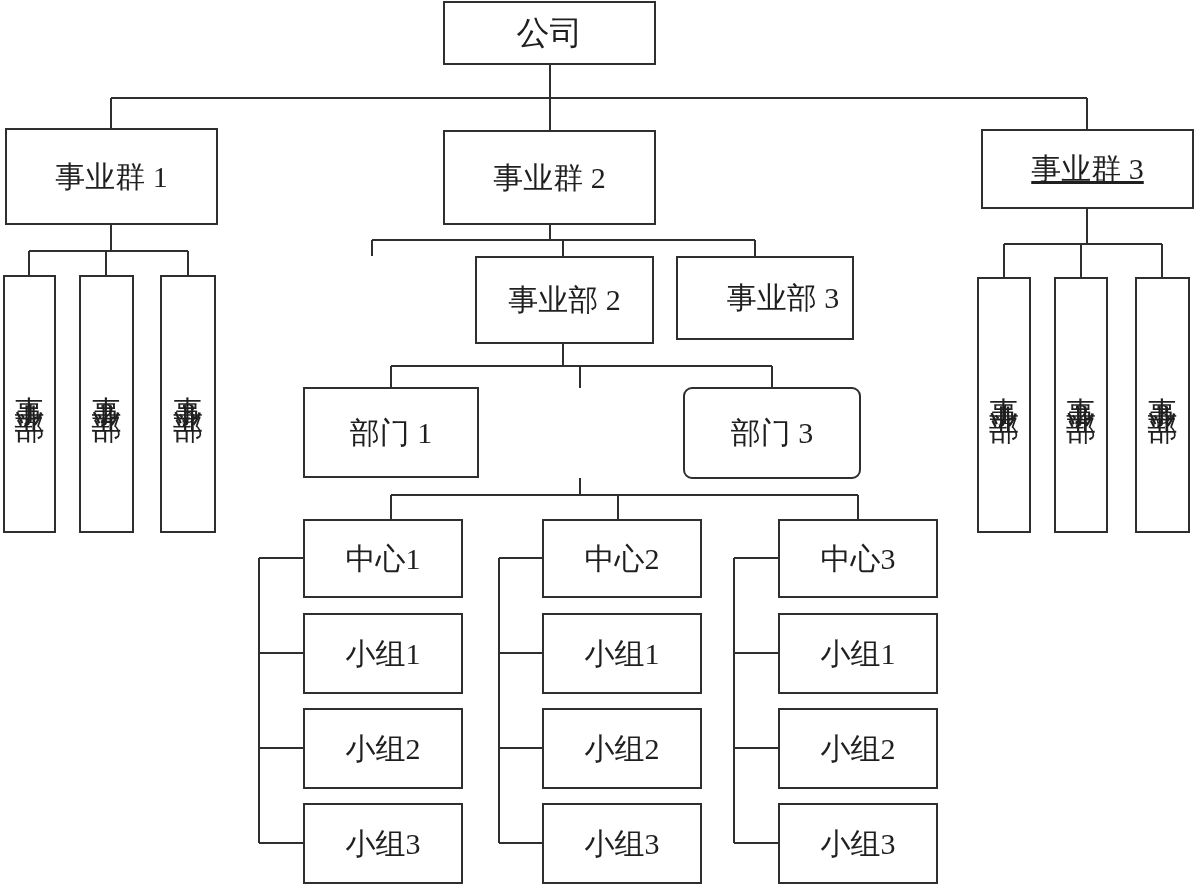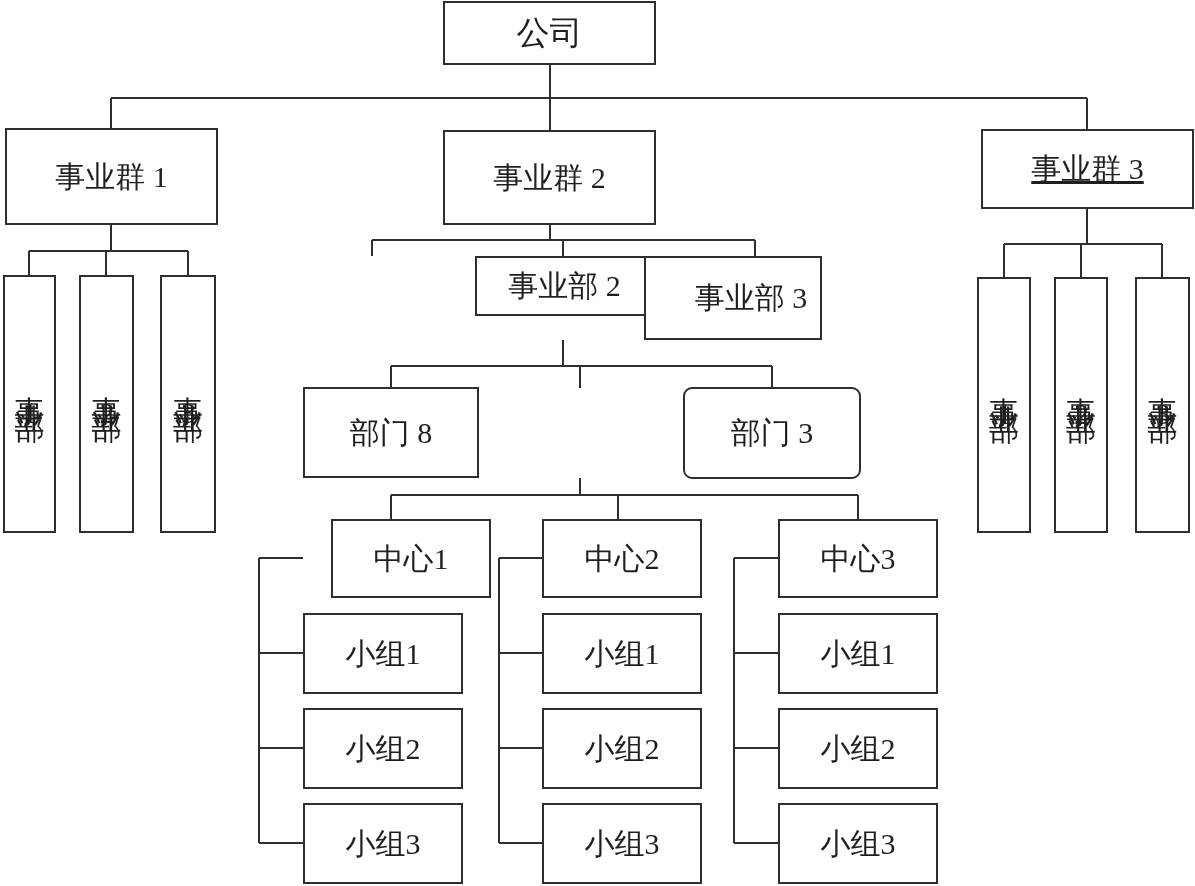--- a/index.html
+++ b/index.html
@@ -77,25 +77,25 @@
     <div class="edge h" style="left: 734px; top: 652px; width: 44px;"></div>
     <div class="edge h" style="left: 734px; top: 747px; width: 44px;"></div>
     <div class="edge h" style="left: 734px; top: 842px; width: 44px;"></div>
     <div class="node" style="left: 443px; top: 1px; width: 213px; height: 64px; font-size: 33px;">公司</div>
     <div class="node" style="left: 5px; top: 128px; width: 213px; height: 97px;">事业群 1</div>
     <div class="node" style="left: 443px; top: 130px; width: 213px; height: 95px;">事业群 2</div>
     <div class="node" style="left: 981px; top: 129px; width: 213px; height: 80px; text-decoration: underline;">事业群 3</div>
     <div class="node vertical" style="left: 3px; top: 275px; width: 53px; height: 258px;">事业部1</div>
     <div class="node vertical" style="left: 79px; top: 275px; width: 55px; height: 258px;">事业部2</div>
     <div class="node vertical" style="left: 160px; top: 275px; width: 56px; height: 258px;">事业部3</div>
-    <div class="node" style="left: 475px; top: 256px; width: 179px; height: 60px;">事业部 2</div>
-    <div class="node" style="left: 644px; top: 256px; width: 178px; height: 84px; padding-left: 36px;">事业部 3</div>
-    <div class="node" style="left: 303px; top: 387px; width: 176px; height: 91px;">部门 8</div>
+    <div class="node" style="left: 475px; top: 256px; width: 179px; height: 88px;">事业部 2</div>
+    <div class="node" style="left: 676px; top: 256px; width: 178px; height: 84px; padding-left: 36px;">事业部 3</div>
+    <div class="node" style="left: 303px; top: 387px; width: 176px; height: 91px;">部门 1</div>
     <div class="node" style="left: 683px; top: 387px; width: 178px; height: 92px; border-radius: 9px;">部门 3</div>
-    <div class="node" style="left: 303px; top: 519px; width: 160px; height: 79px; margin-left: 28px;">中心1</div>
+    <div class="node" style="left: 303px; top: 519px; width: 160px; height: 79px;">中心1</div>
     <div class="node" style="left: 542px; top: 519px; width: 160px; height: 79px;">中心2</div>
     <div class="node" style="left: 778px; top: 519px; width: 160px; height: 79px;">中心3</div>
     <div class="node" style="left: 303px; top: 613px; width: 160px; height: 81px;">小组1</div>
     <div class="node" style="left: 303px; top: 708px; width: 160px; height: 81px;">小组2</div>
     <div class="node" style="left: 303px; top: 803px; width: 160px; height: 81px;">小组3</div>
     <div class="node" style="left: 542px; top: 613px; width: 160px; height: 81px;">小组1</div>
     <div class="node" style="left: 542px; top: 708px; width: 160px; height: 81px;">小组2</div>
     <div class="node" style="left: 542px; top: 803px; width: 160px; height: 81px;">小组3</div>
     <div class="node" style="left: 778px; top: 613px; width: 160px; height: 81px;">小组1</div>
     <div class="node" style="left: 778px; top: 708px; width: 160px; height: 81px;">小组2</div>

